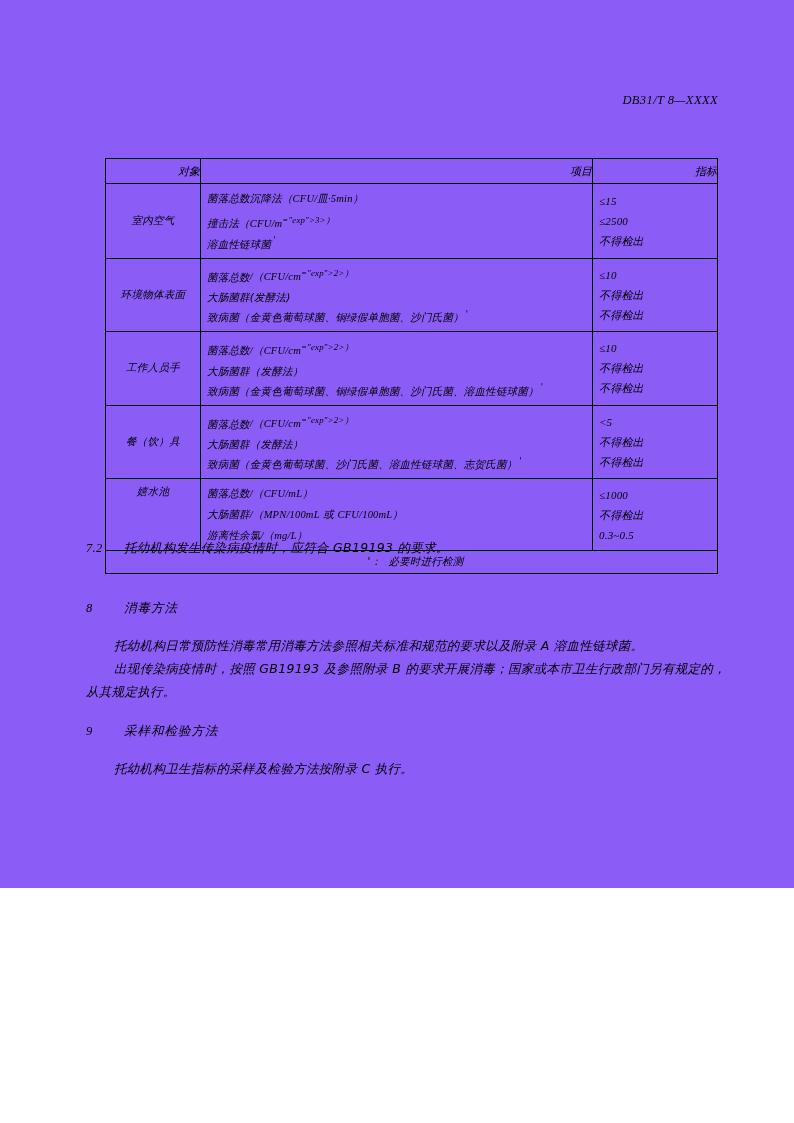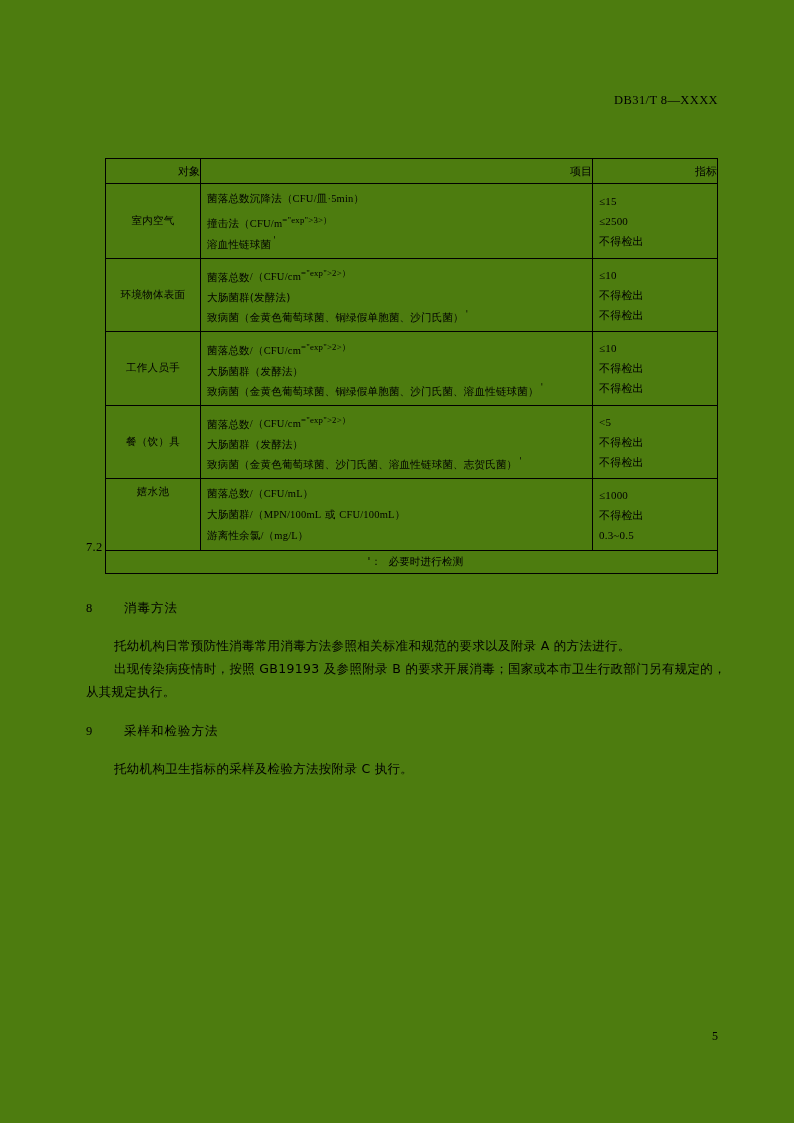--- a/index.html
+++ b/index.html
@@ -7,24 +7,25 @@
     padding: 0;
     background: #ffffff;
   }
   body {
     font-family: "DejaVu Sans", sans-serif;
     color: #000000;
   }
   .page {
     position: relative;
     width: 794px;
-    height: 1123px;
-    background: #4d7c0f;
+    height: 888px;
+    background: #8b5cf6;
     overflow: hidden;
     box-sizing: border-box;
+    font-style: italic;
   }
 
   
   .doc-header {
     position: absolute;
     top: 93px;
     right: 76px;
     font-family: "Liberation Serif", serif;
     font-size: 12.5px;
     letter-spacing: 0.4px;
@@ -240,32 +241,33 @@
         </tr>
         <tr class="note-row">
           <td colspan="3"><span class="note-text">'：&nbsp;&nbsp;必要时进行检测</span></td>
         </tr>
       </tbody>
   </table>
 
   <div class="body-block" id="p72">
     <div class="clause">
       <span class="clause-num">7.2</span>
+      <span class="clause-text">托幼机构发生传染病疫情时，应符合 GB19193 的要求。</span>
     </div>
   </div>
 
   <div class="body-block" id="h8">
     <div class="clause">
       <span class="clause-num">8</span>
       <span class="clause-title">消毒方法</span>
     </div>
   </div>
 
   <div class="body-block" id="p8a">
-    <div class="para">托幼机构日常预防性消毒常用消毒方法参照相关标准和规范的要求以及附录 A 的方法进行。</div>
+    <div class="para">托幼机构日常预防性消毒常用消毒方法参照相关标准和规范的要求以及附录 A 溶血性链球菌。</div>
   </div>
 
   <div class="body-block" id="p8b">
     <div class="para">出现传染病疫情时，按照 GB19193 及参照附录 B 的要求开展消毒；国家或本市卫生行政部门另有规定的，从其规定执行。</div>
   </div>
 
   <div class="body-block" id="h9">
     <div class="clause">
       <span class="clause-num">9</span>
       <span class="clause-title">采样和检验方法</span>

